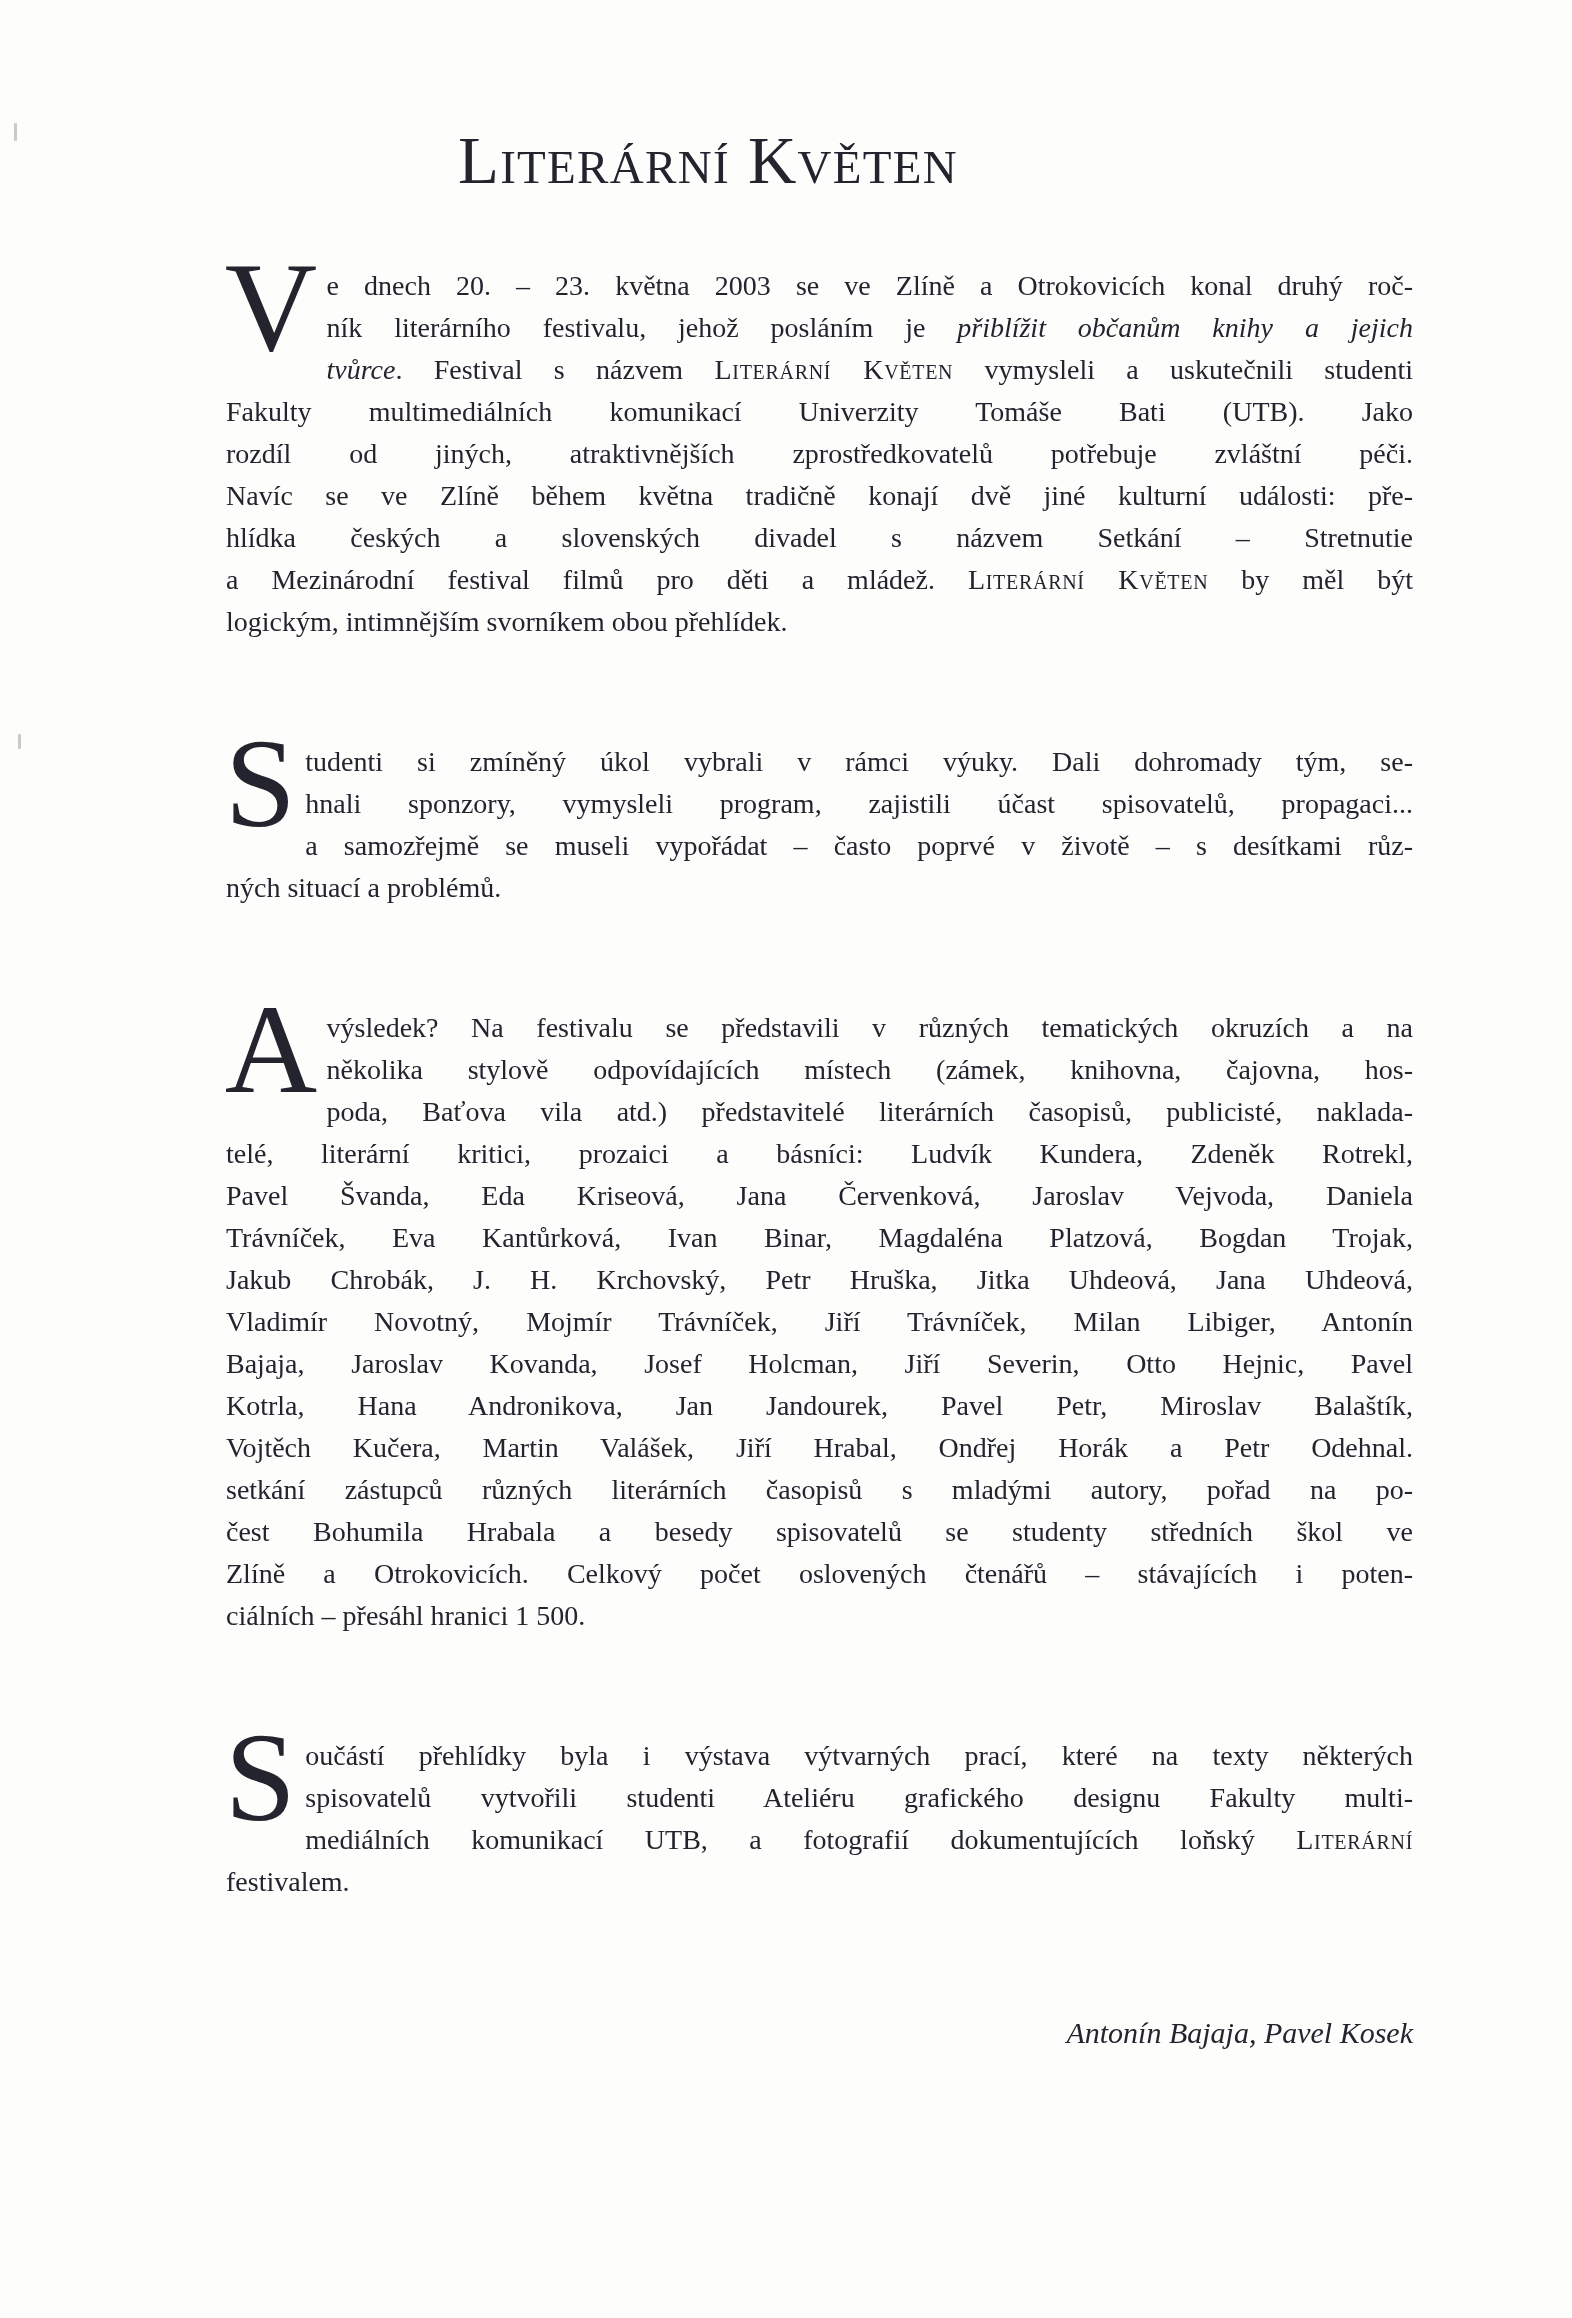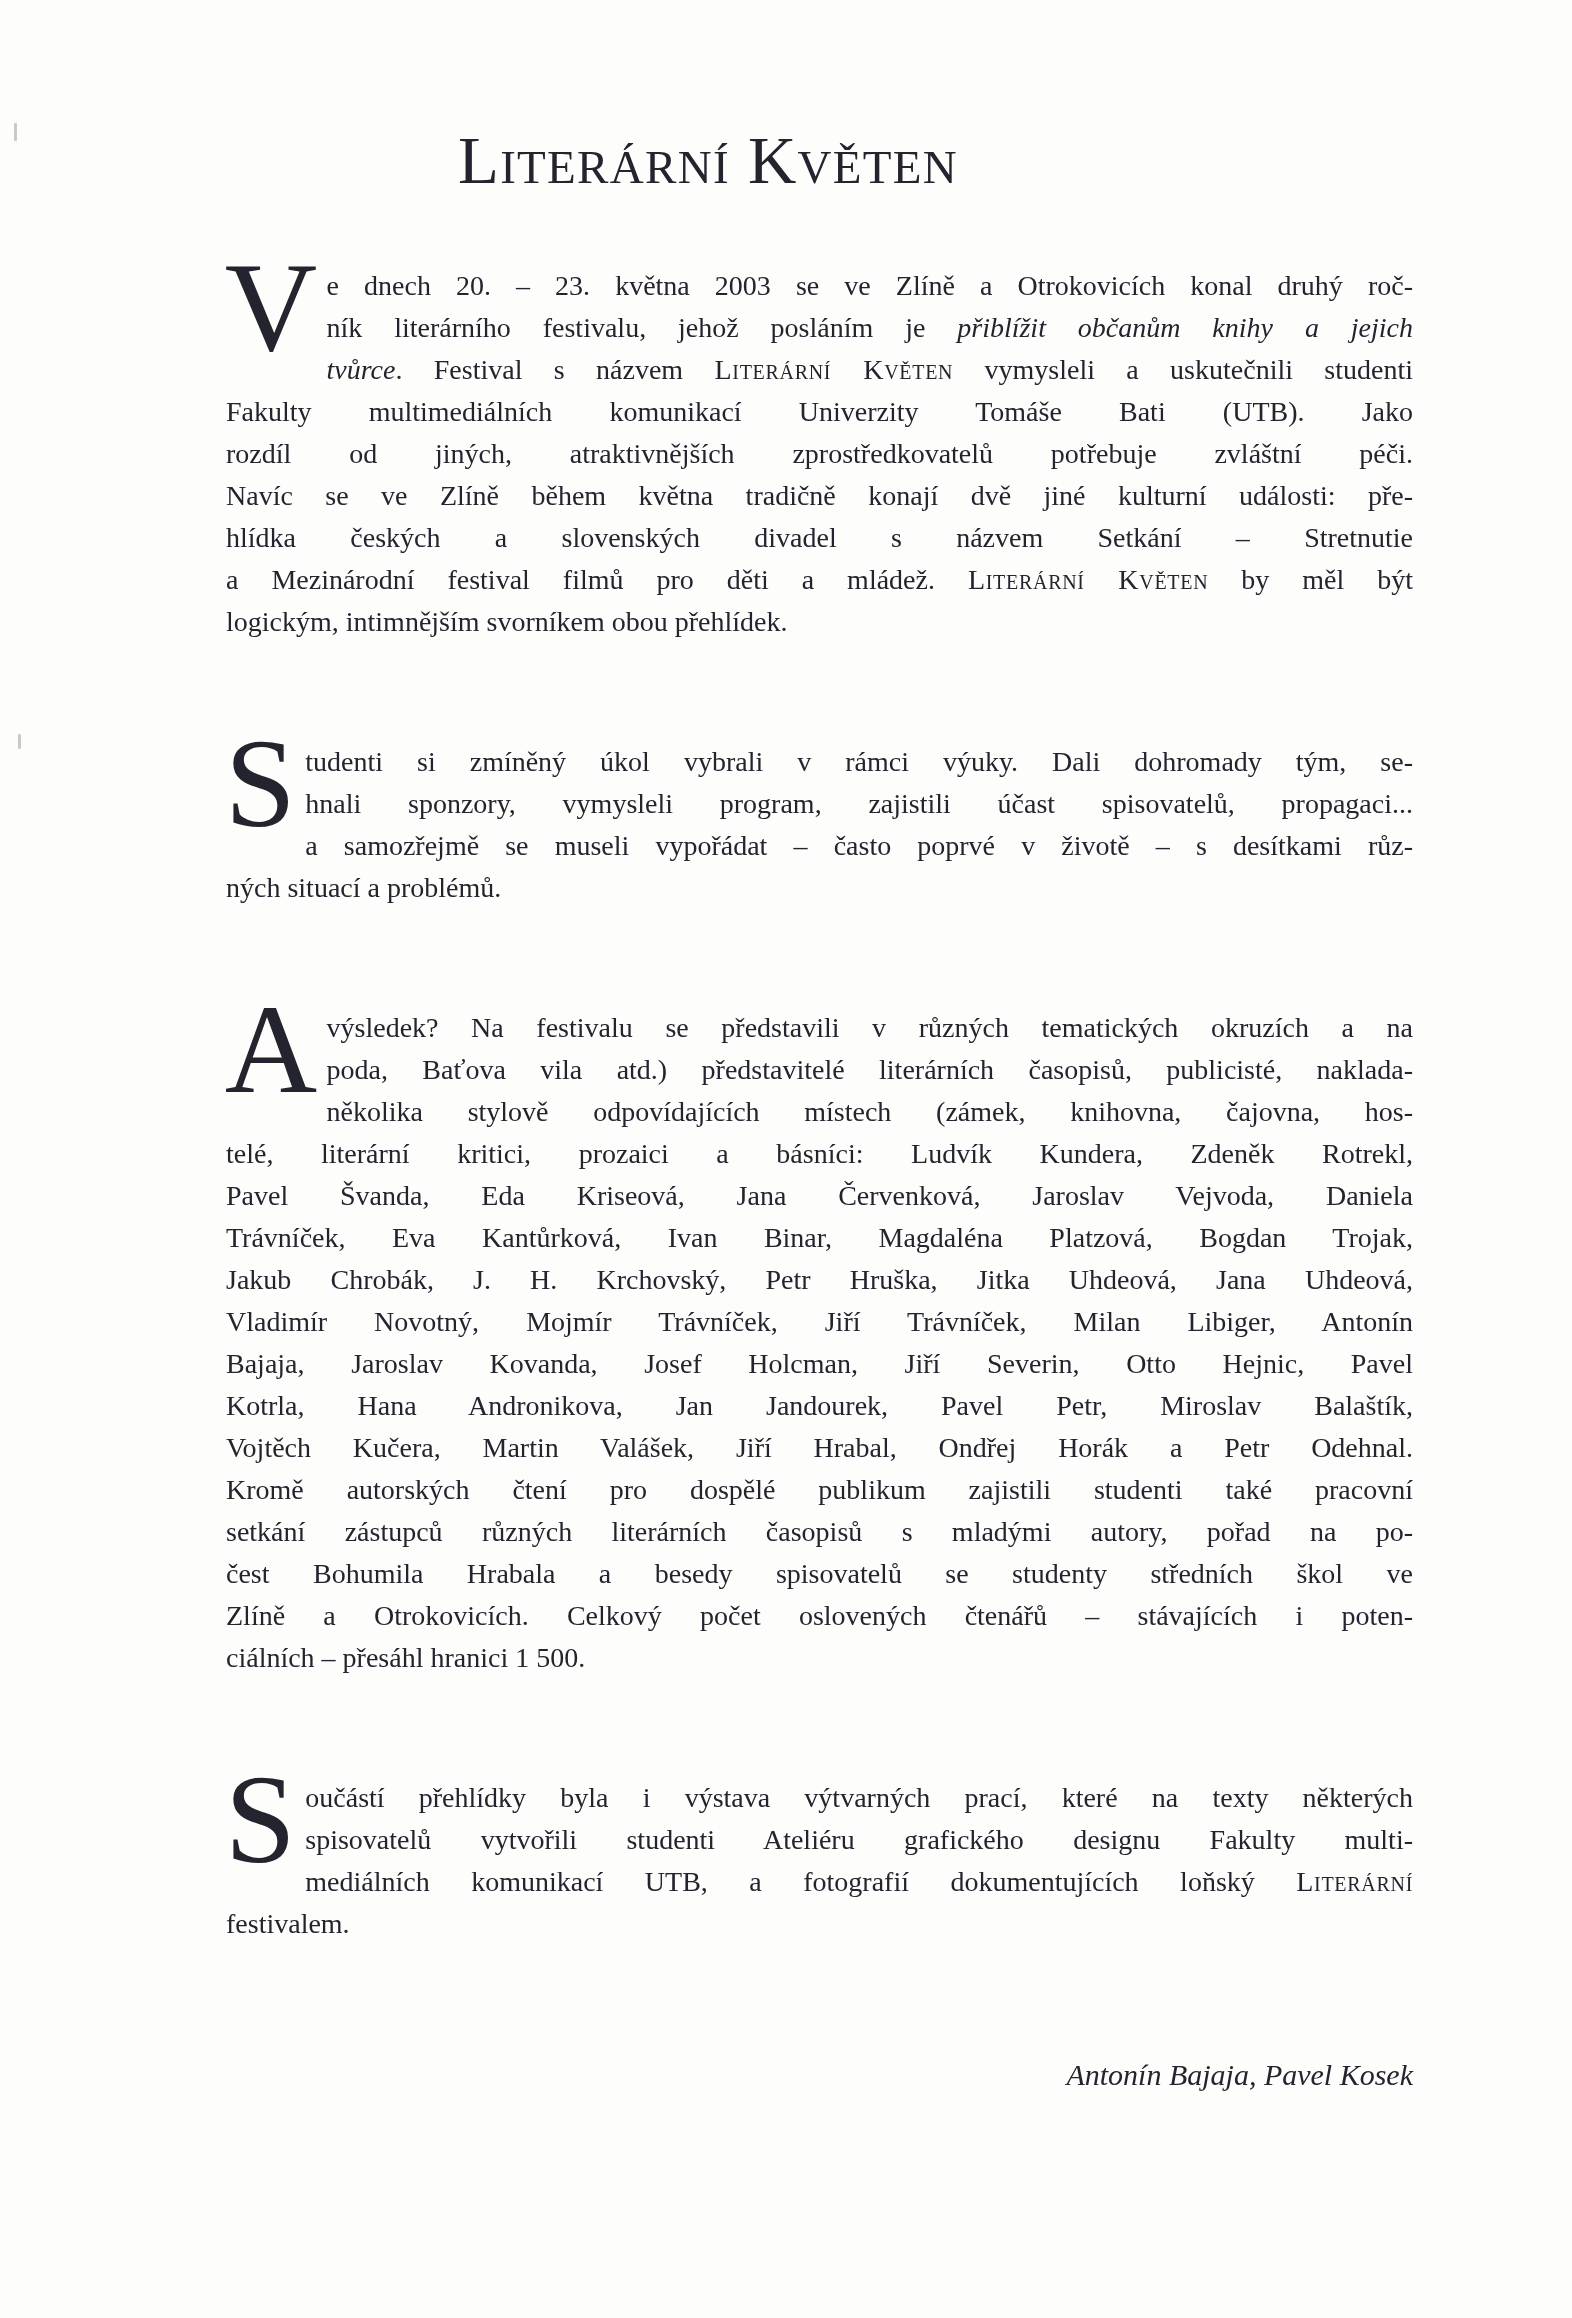--- a/index.html
+++ b/index.html
@@ -94,31 +94,30 @@
       <span class="dropcap">S</span>
     <div class="line">tudenti si zmíněný úkol vybrali v rámci výuky. Dali dohromady tým, se-</div>
         <div class="line">hnali sponzory, vymysleli program, zajistili účast spisovatelů, propagaci...</div>
         <div class="line">a samozřejmě se museli vypořádat – často poprvé v životě – s desítkami růz-</div>
         <div class="line last">ných situací a problémů.</div>
       </section>
 
     <section class="para">
       <span class="dropcap">A</span>
     <div class="line">výsledek? Na festivalu se představili v různých tematických okruzích a na</div>
+        <div class="line">několika stylově odpovídajících místech (zámek, knihovna, čajovna, hos-</div>
         <div class="line">poda, Baťova vila atd.) představitelé literárních časopisů, publicisté, naklada-</div>
-        <div class="line">několika stylově odpovídajících místech (zámek, knihovna, čajovna, hos-</div>
         <div class="line">telé, literární kritici, prozaici a básníci: Ludvík Kundera, Zdeněk Rotrekl,</div>
         <div class="line">Pavel Švanda, Eda Kriseová, Jana Červenková, Jaroslav Vejvoda, Daniela</div>
         <div class="line">Trávníček, Eva Kantůrková, Ivan Binar, Magdaléna Platzová, Bogdan Trojak,</div>
         <div class="line">Jakub Chrobák, J. H. Krchovský, Petr Hruška, Jitka Uhdeová, Jana Uhdeová,</div>
         <div class="line">Vladimír Novotný, Mojmír Trávníček, Jiří Trávníček, Milan Libiger, Antonín</div>
         <div class="line">Bajaja, Jaroslav Kovanda, Josef Holcman, Jiří Severin, Otto Hejnic, Pavel</div>
         <div class="line">Kotrla, Hana Andronikova, Jan Jandourek, Pavel Petr, Miroslav Balaštík,</div>
         <div class="line">Vojtěch Kučera, Martin Valášek, Jiří Hrabal, Ondřej Horák a Petr Odehnal.</div>
-        <div class="line">Kromě autorských čtení pro dospělé publikum zajistili studenti také pracovní</div>
         <div class="line">setkání zástupců různých literárních časopisů s mladými autory, pořad na po-</div>
         <div class="line">čest Bohumila Hrabala a besedy spisovatelů se studenty středních škol ve</div>
         <div class="line">Zlíně a Otrokovicích. Celkový počet oslovených čtenářů – stávajících i poten-</div>
         <div class="line last">ciálních – přesáhl hranici 1 500.</div>
       </section>
 
     <section class="para">
       <span class="dropcap">S</span>
     <div class="line">oučástí přehlídky byla i výstava výtvarných prací, které na texty některých</div>
         <div class="line">spisovatelů vytvořili studenti Ateliéru grafického designu Fakulty multi-</div>

